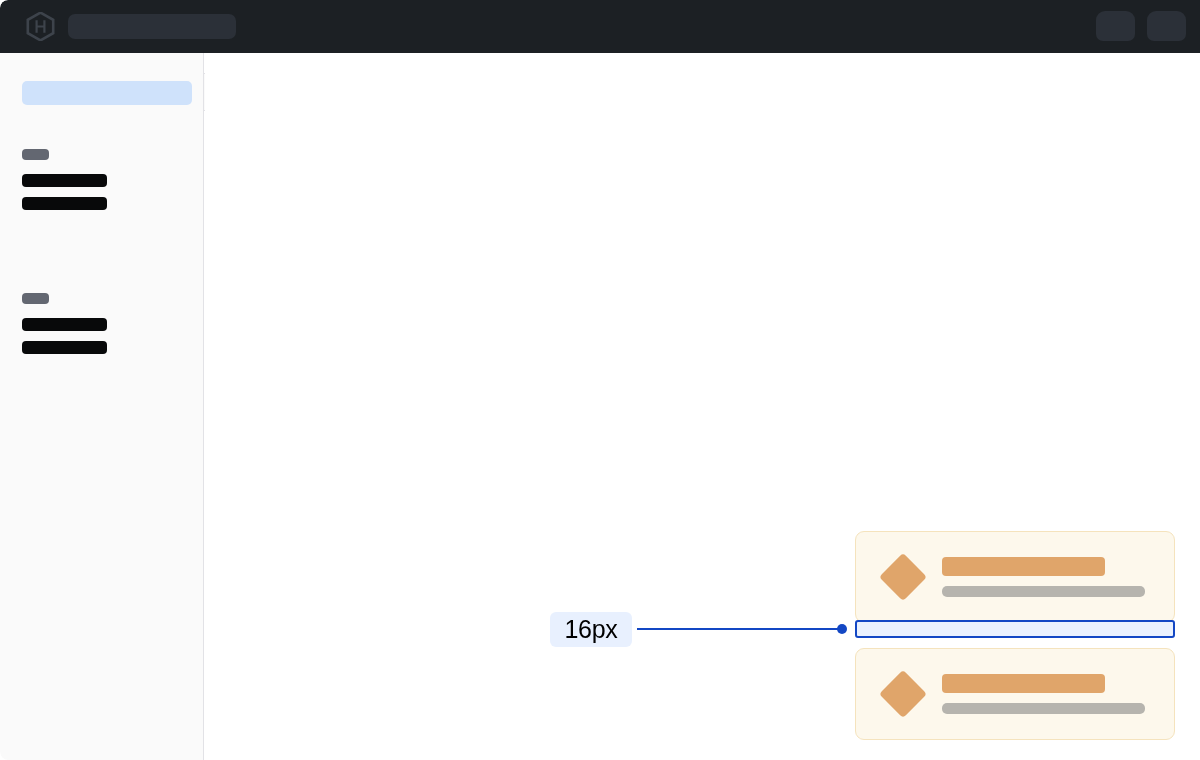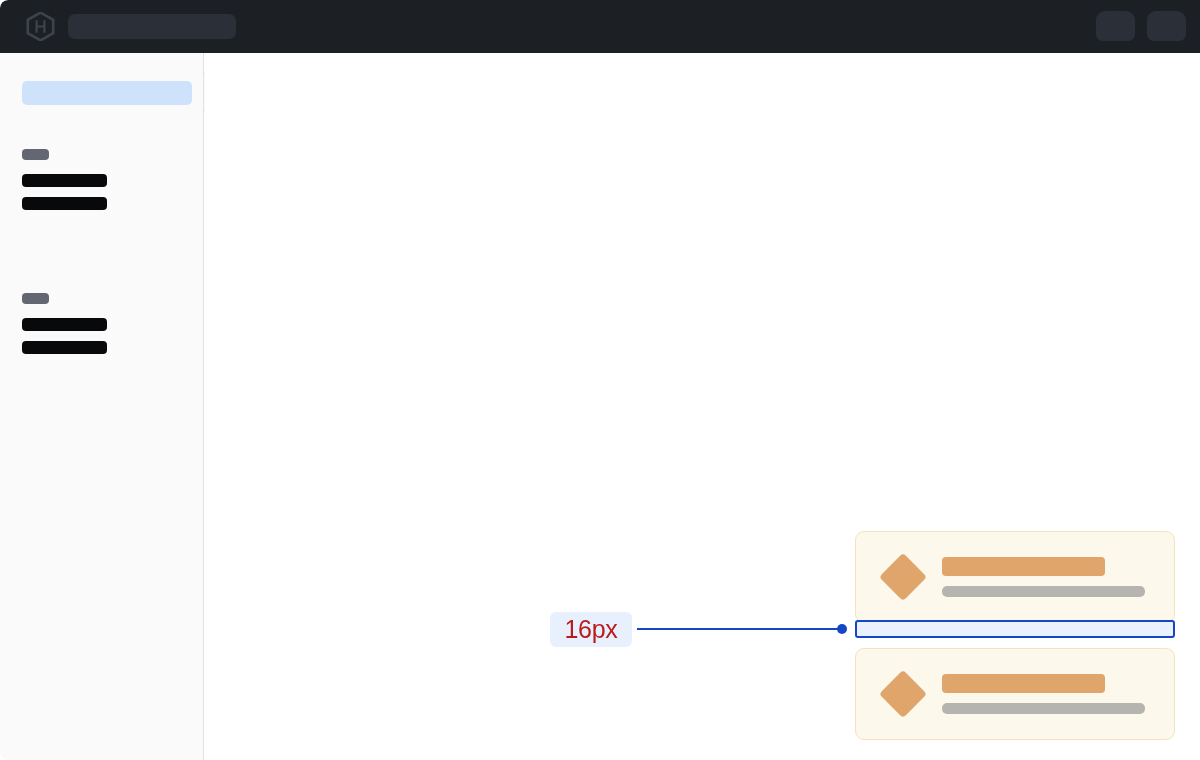--- a/index.html
+++ b/index.html
@@ -186,21 +186,21 @@
     position: absolute;
     left: 550px; top: 612px;
     min-width: 82px;
     height: 35px;
     background: #e8f0fe;
     border-radius: 6px;
     display: flex;
     align-items: center;
     justify-content: center;
     padding: 0 12px;
-    color: #b91c1c;
+    color: #000000;
     font-size: 25px;
     font-weight: 400;
     font-family: "Liberation Sans", sans-serif;
     letter-spacing: -0.3px;
   }
 </style>
 </head>
 <body>
 
 <div id="app-window">

